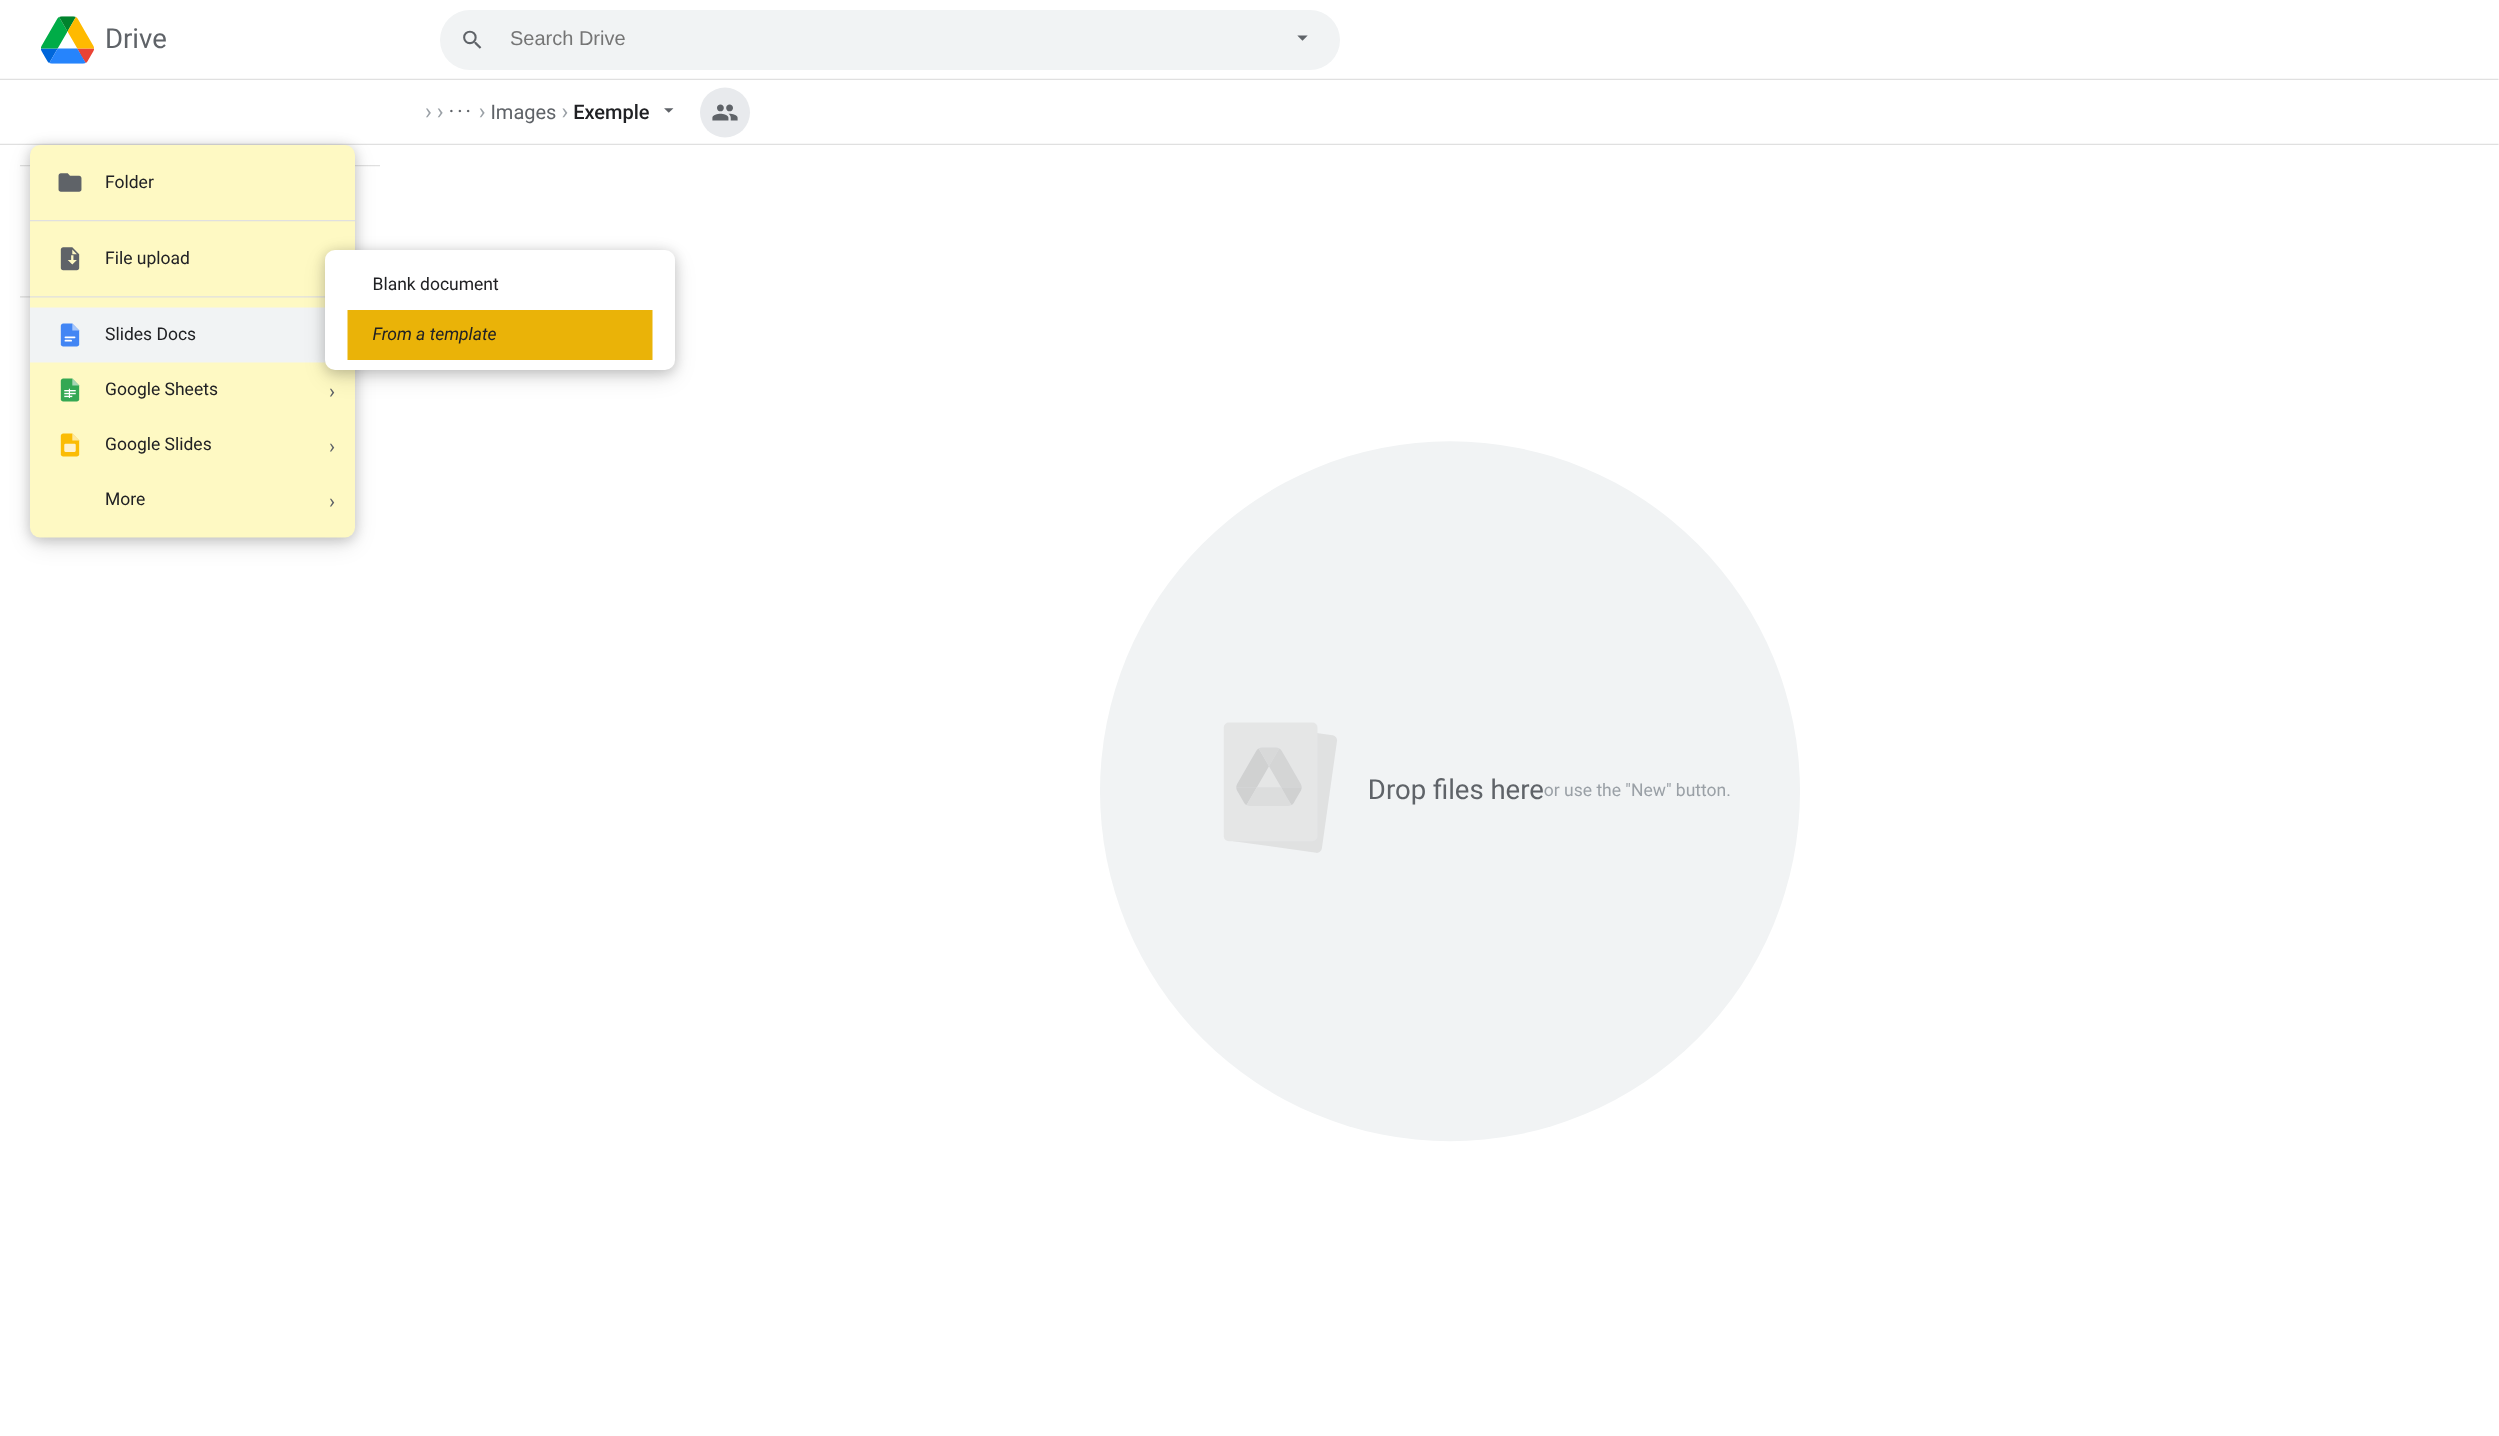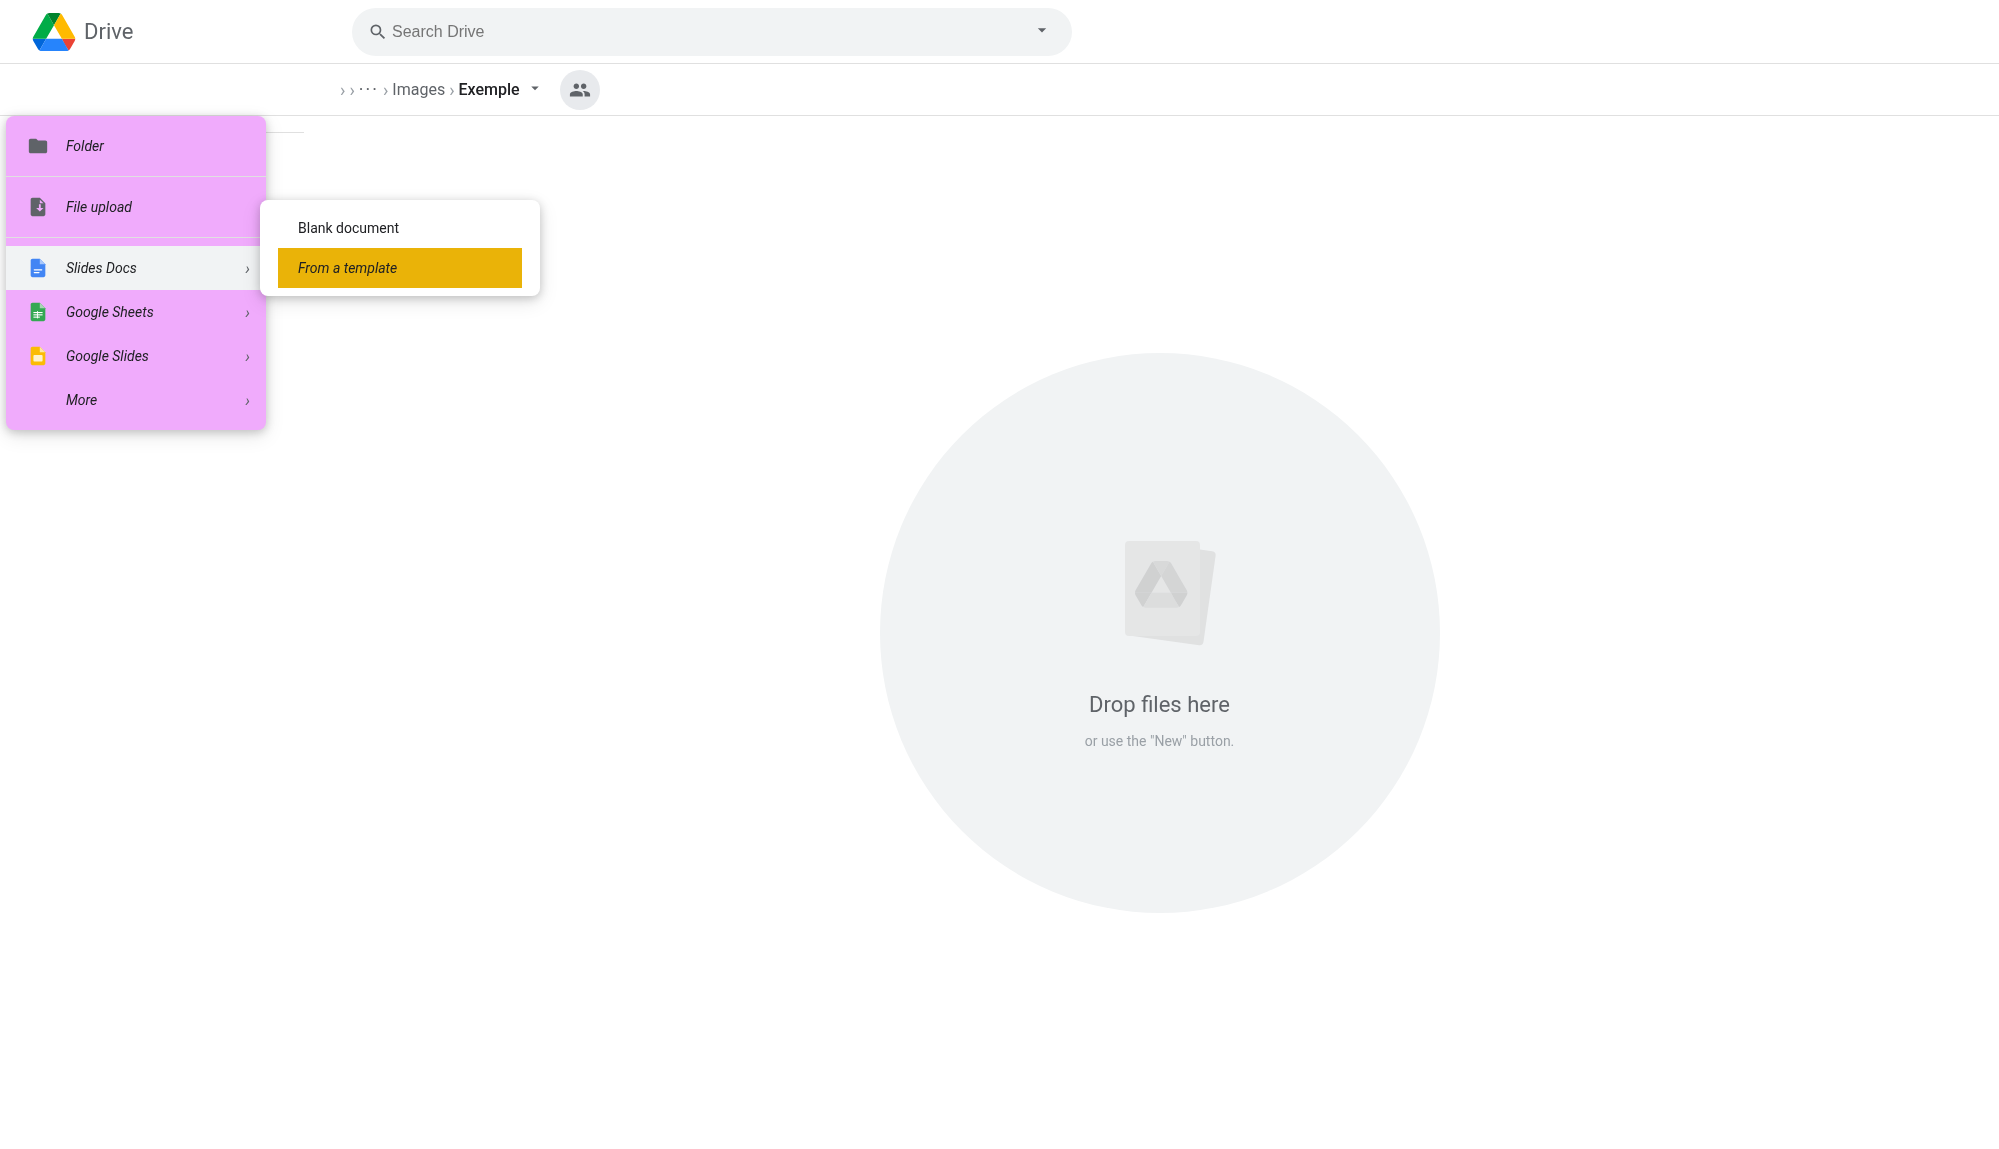--- a/index.html
+++ b/index.html
@@ -36,21 +36,21 @@
       font-weight: 400;
     }
     .search-bar {
       display: flex;
       align-items: center;
       background: #f1f3f4;
       border-radius: 24px;
       padding: 0 16px;
       height: 48px;
       width: 720px;
-      gap: 4px;
+      gap: 20px;
     }
     .search-bar input {
       border: none;
       background: transparent;
       font-size: 16px;
       color: #202124;
       outline: none;
       flex: 1;
     }
     .search-dropdown-btn {
@@ -195,52 +195,49 @@
       justify-content: center;
     }
 
     
     .drop-zone {
       width: 560px;
       height: 560px;
       border-radius: 50%;
       background: #f1f3f4;
       display: flex;
-      flex-direction: column;
       align-items: center;
       justify-content: center;
-      gap: 16px;
     }
     .drop-zone-icon {
       width: 160px;
       height: 160px;
       opacity: 0.5;
     }
     .drop-zone-title {
       font-size: 22px;
       color: #5f6368;
     }
     .drop-zone-subtitle {
       font-size: 14px;
       color: #9aa0a6;
     }
 
     
     .dropdown-menu {
       position: absolute;
       top: 64px + 52px;
-      left: 6px;
+      left: 24px;
       top: 116px;
-      background: #f0abfc;
+      background: #fef9c3;
       border-radius: 8px;
       box-shadow: 0 2px 10px rgba(0,0,0,0.2), 0 6px 20px rgba(0,0,0,0.1);
       width: 260px;
       z-index: 100;
       padding: 8px 0;
-      font-style: italic;
     }
     .menu-item {
       display: flex;
       align-items: center;
       gap: 16px;
       padding: 10px 20px;
       font-size: 14px;
       color: #202124;
       cursor: pointer;
       position: relative;

